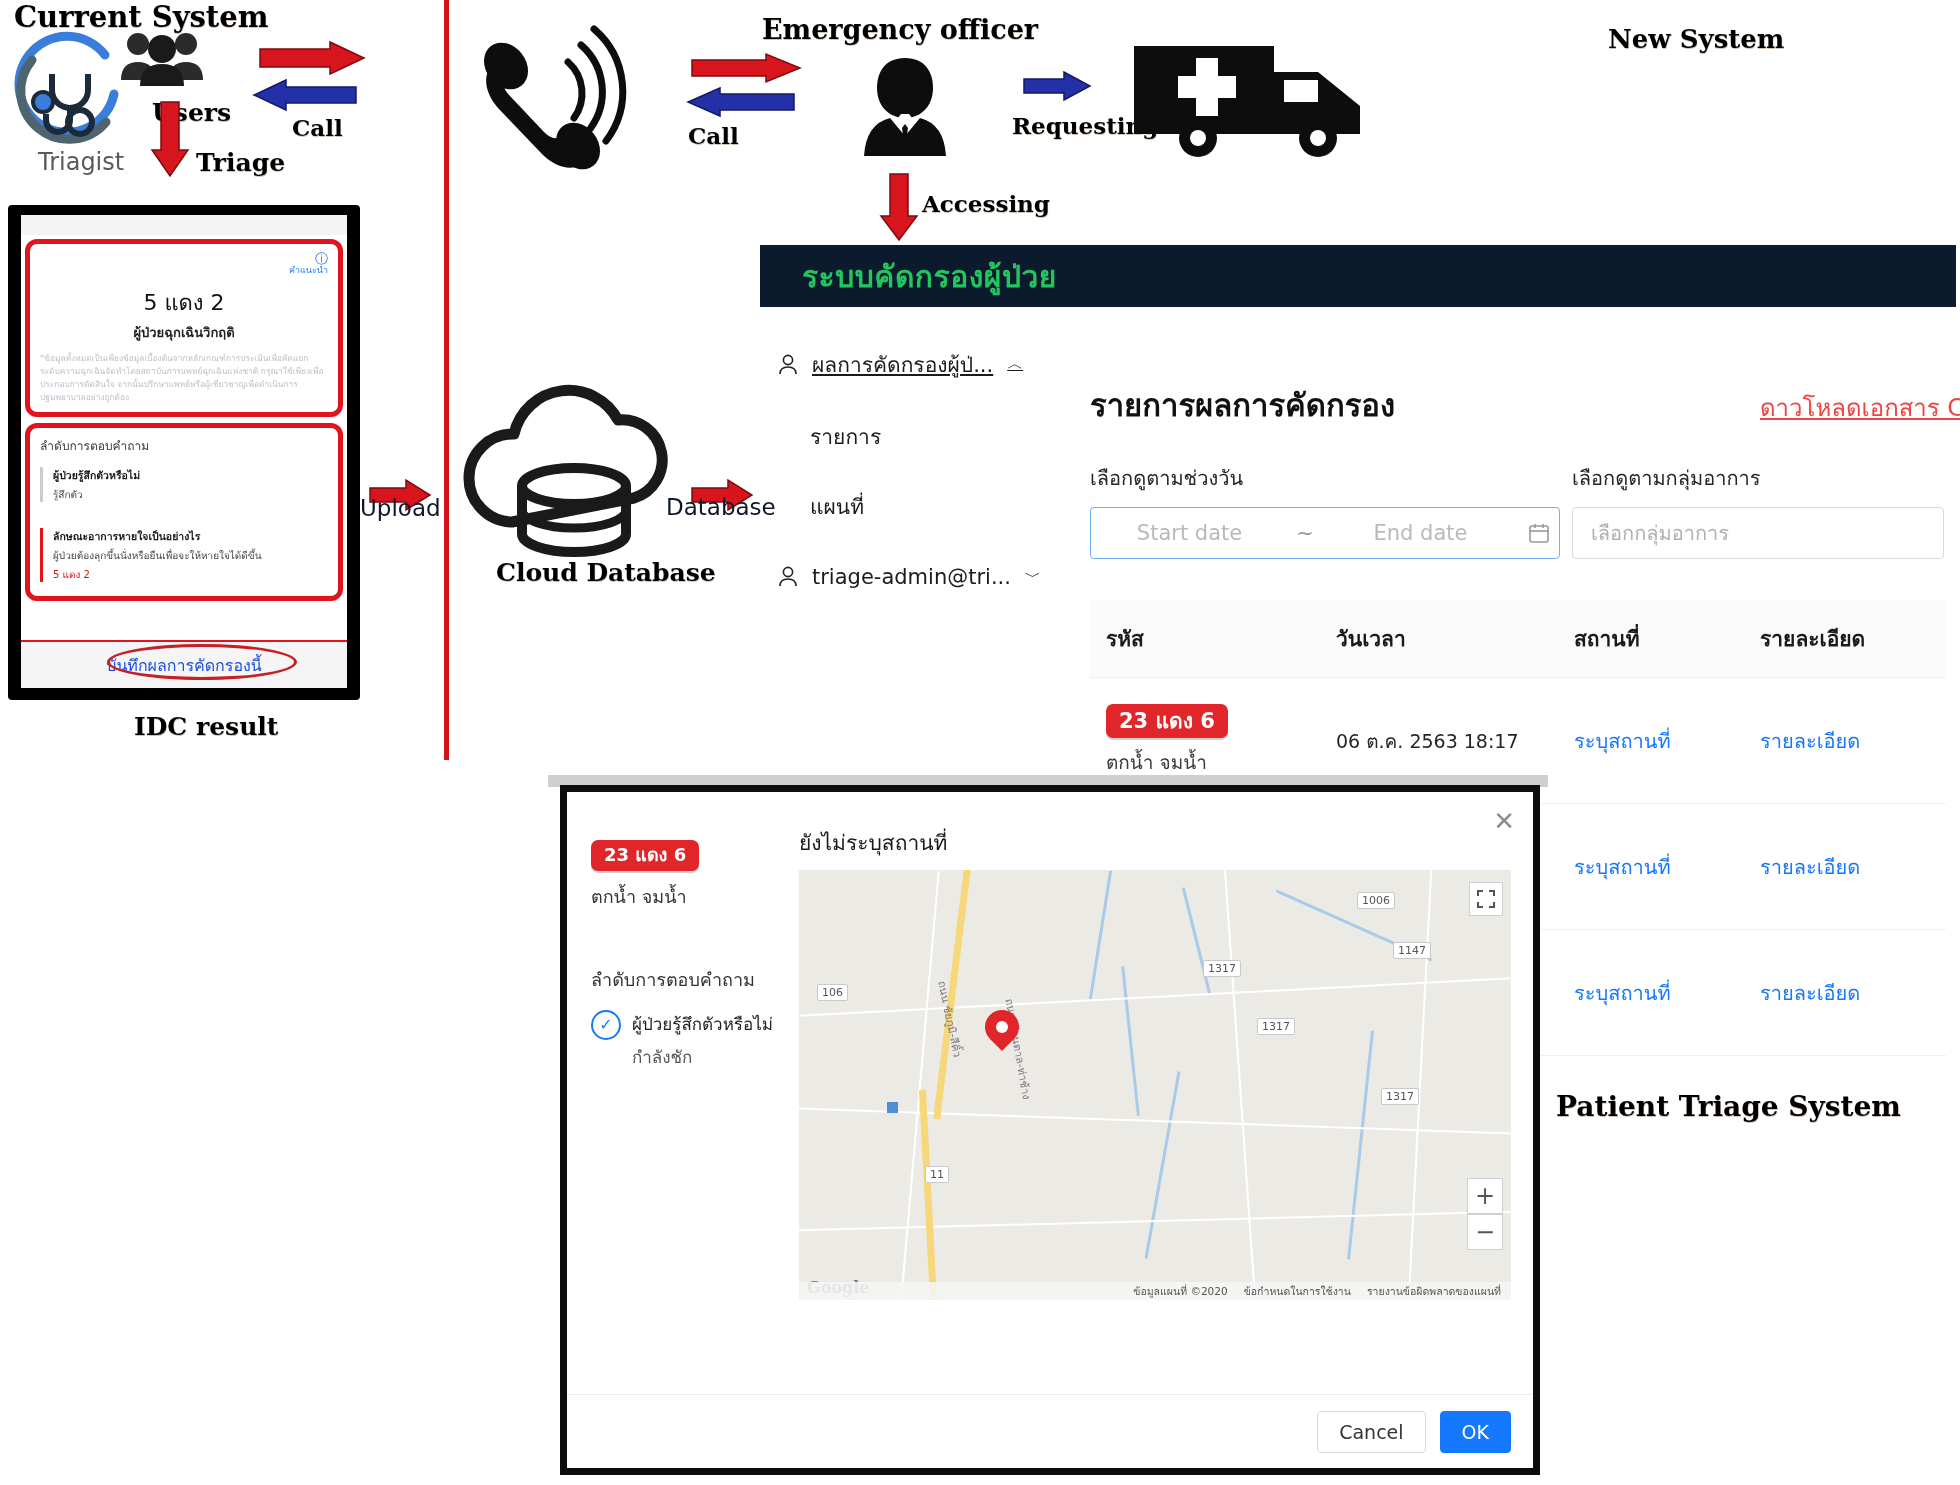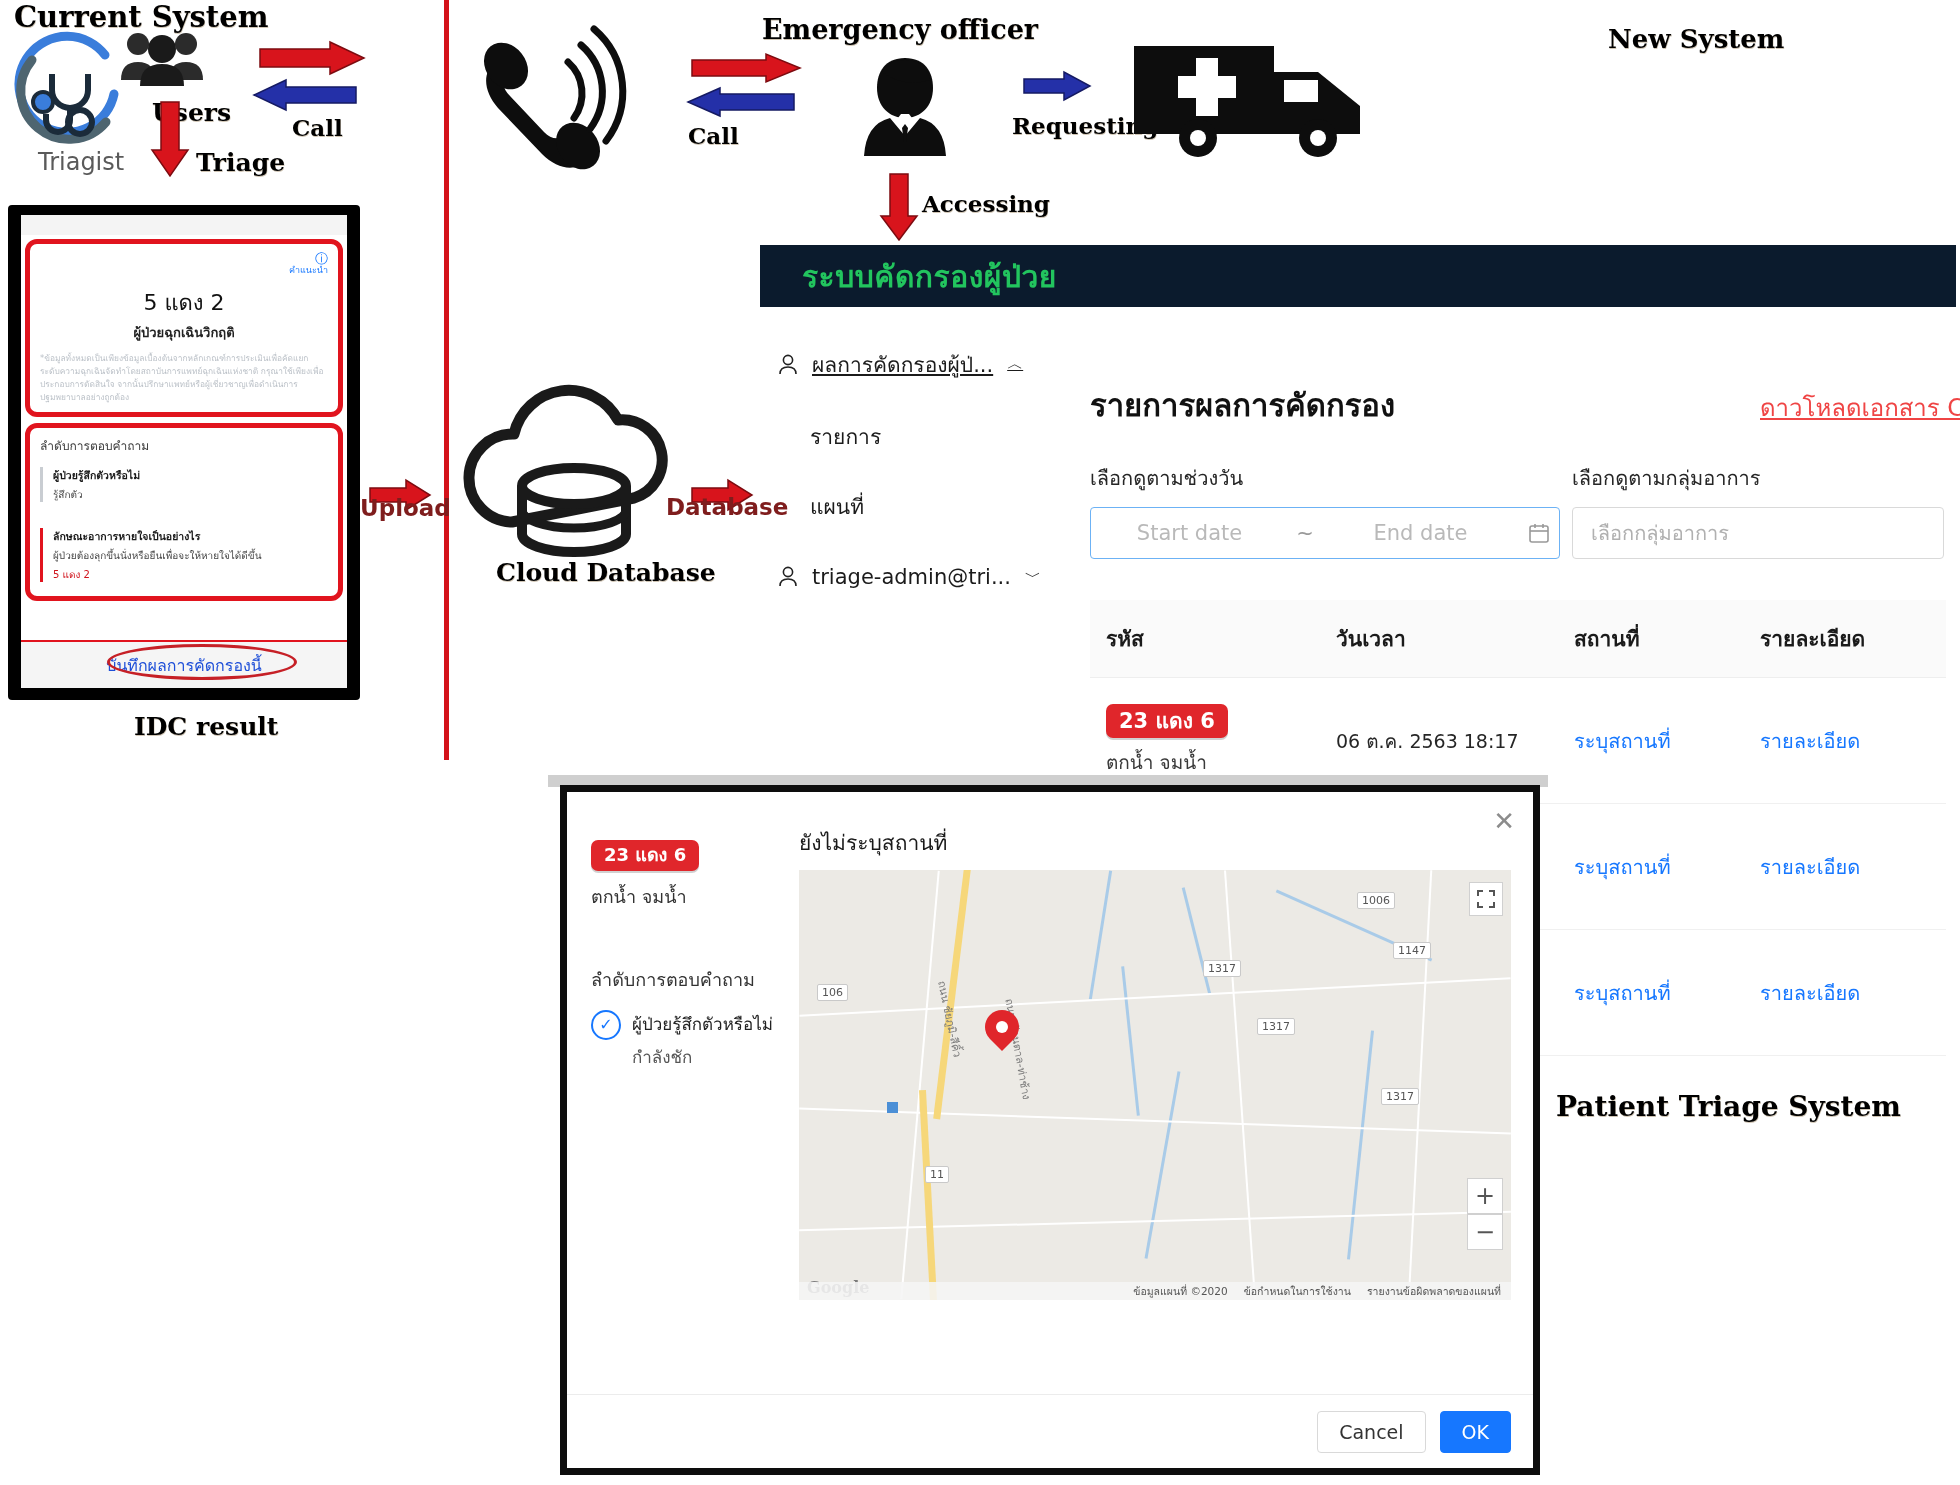--- a/index.html
+++ b/index.html
@@ -15,21 +15,21 @@
   
   .serif-bold {
     font-family:"DejaVu Serif", serif;
     font-weight:bold;
     color:#000;
     text-shadow:0.5px 0.5px 0 rgba(120,90,40,.35);
     white-space:nowrap;
   }
   .sans-bold {
     font-family:"DejaVu Sans", sans-serif;
-    font-weight:bold; color:#7f1d1d; white-space:nowrap;
+    font-weight:normal; color:#0f172a; white-space:nowrap;
   }
 
   
   #vdivider {
     left:444px; top:0; width:5px; height:760px; background:#d4121a;
   }
 
   
   #phone {
     left:8px; top:205px; width:352px; height:495px;

